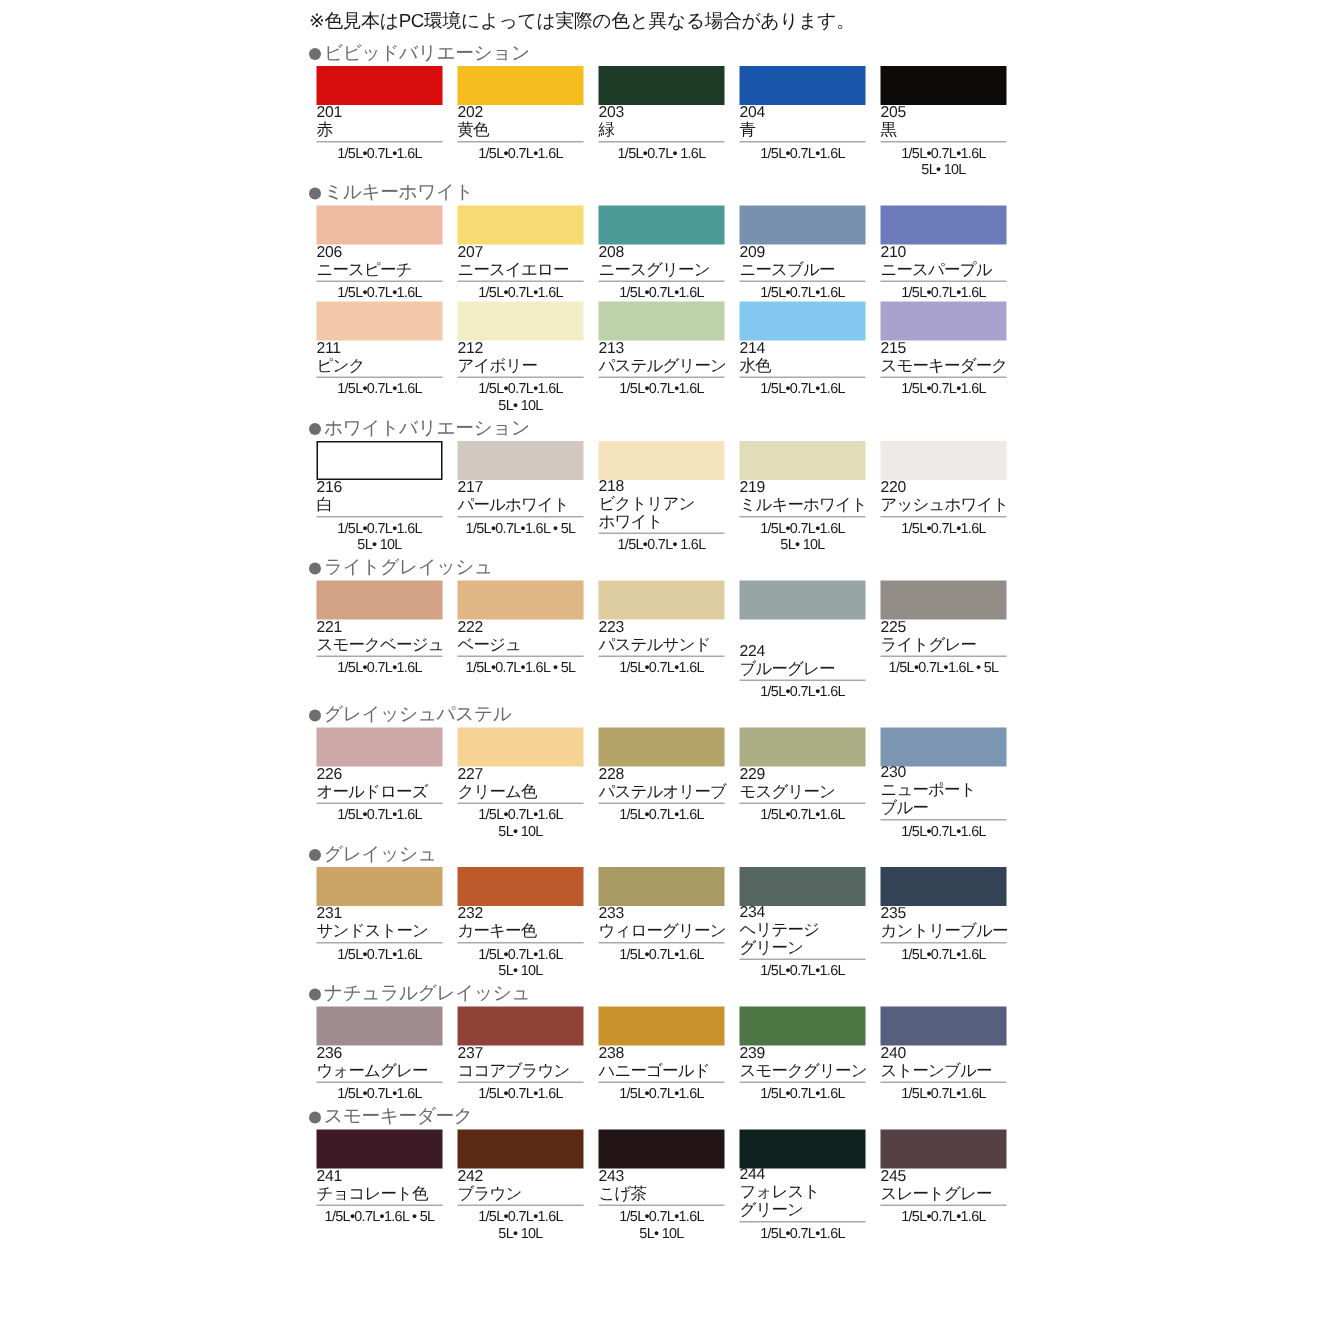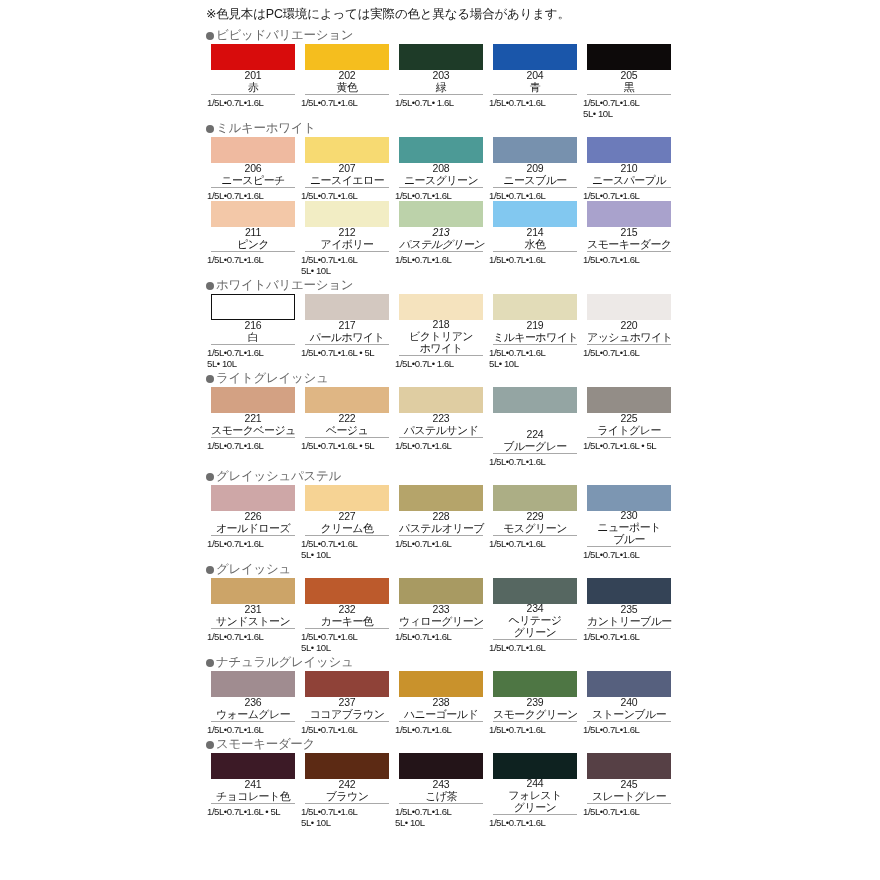--- a/index.html
+++ b/index.html
@@ -88,38 +88,38 @@
     box-sizing: border-box;
   }
   .swatch.bordered {
     border: 1.6px solid #111111;
   }
   .label-block {
     width: 84px;
     box-sizing: border-box;
     border-bottom: 1px solid #a9a9a9;
     padding-bottom: 1px;
-    text-align: center;
+    text-align: left;
   }
   .code {
     font-size: 10.5px;
     line-height: 11px;
     letter-spacing: -0.2px;
     color: #1a1a1a;
   }
   .cname {
     font-size: 11px;
     line-height: 12px;
     letter-spacing: -0.6px;
     color: #1a1a1a;
     white-space: nowrap;
   }
   .sizes {
     width: 92px;
-    text-align: left;
+    text-align: center;
     font-size: 9.6px;
     line-height: 11px;
     letter-spacing: -0.45px;
     color: #1a1a1a;
     padding-top: 2px;
     white-space: nowrap;
   }
   .sizes .l2 {
     display: block;
   }
@@ -271,21 +271,21 @@
                 <div class="code">212</div>
                 <div class="cname">アイボリー</div>
               </div>
               <div class="sizes">
                 <span class="l2">1/5L•0.7L•1.6L</span>
                 <span class="l2">5L• 10L</span>
               </div>
             </div>
             <div class="cell">
               <div class="swatch" style="background: rgb(188, 210, 170);"></div>
-              <div class="label-block" style="border-bottom-color: rgb(169, 169, 169); font-style: italic;">
+              <div class="label-block" style="border-bottom-color: rgb(169, 169, 169);">
                 <div class="code">213</div>
                 <div class="cname">パステルグリーン</div>
               </div>
               <div class="sizes">
                 <span class="l2">1/5L•0.7L•1.6L</span>
               </div>
             </div>
             <div class="cell">
               <div class="swatch" style="background: rgb(130, 200, 240);"></div>
               <div class="label-block" style="border-bottom-color: rgb(169, 169, 169);">

